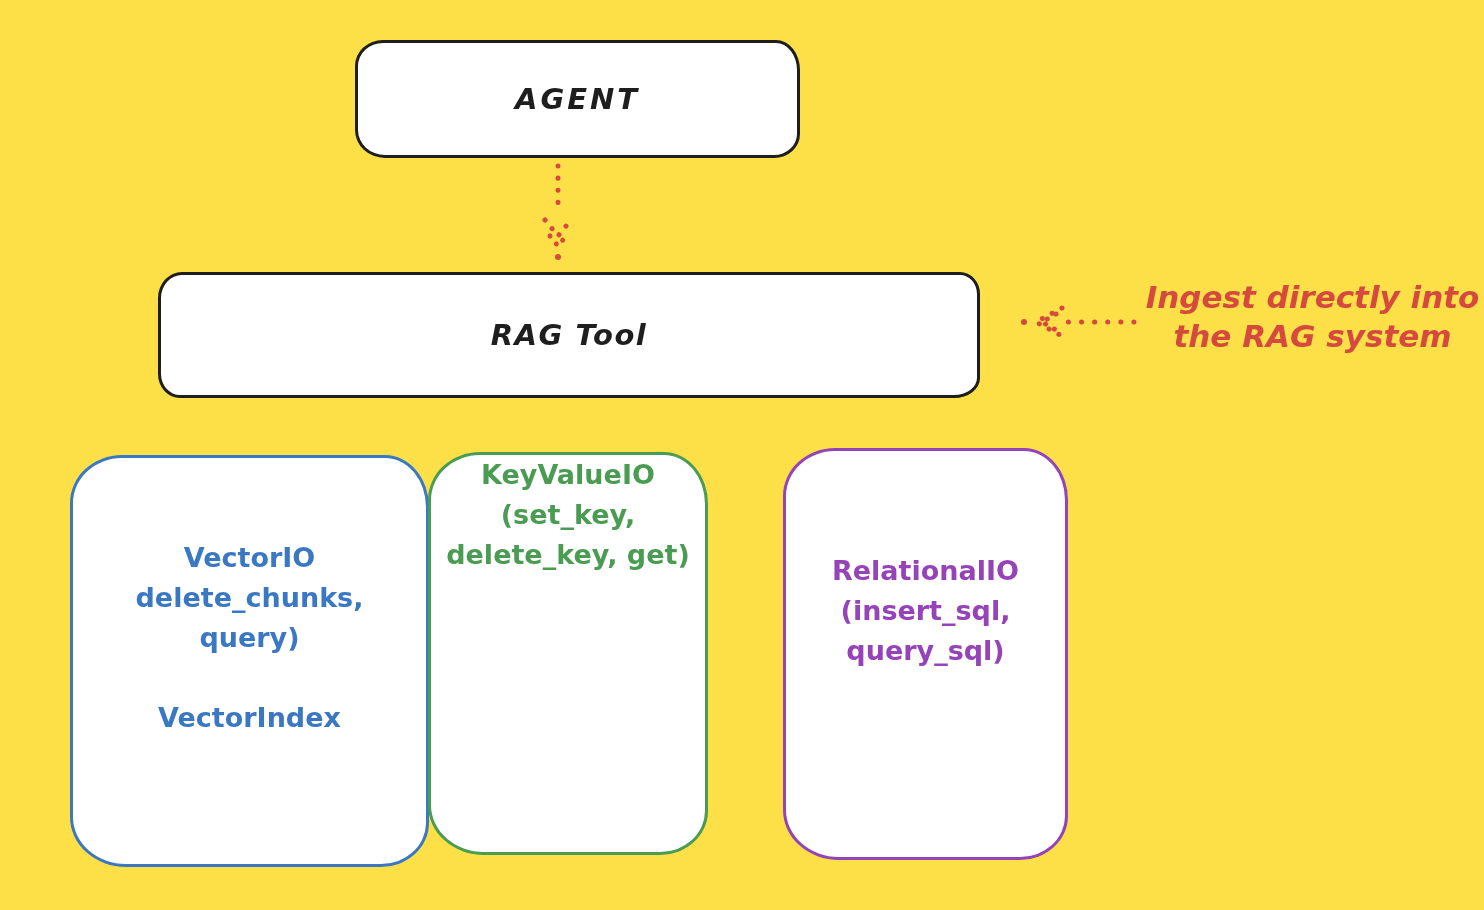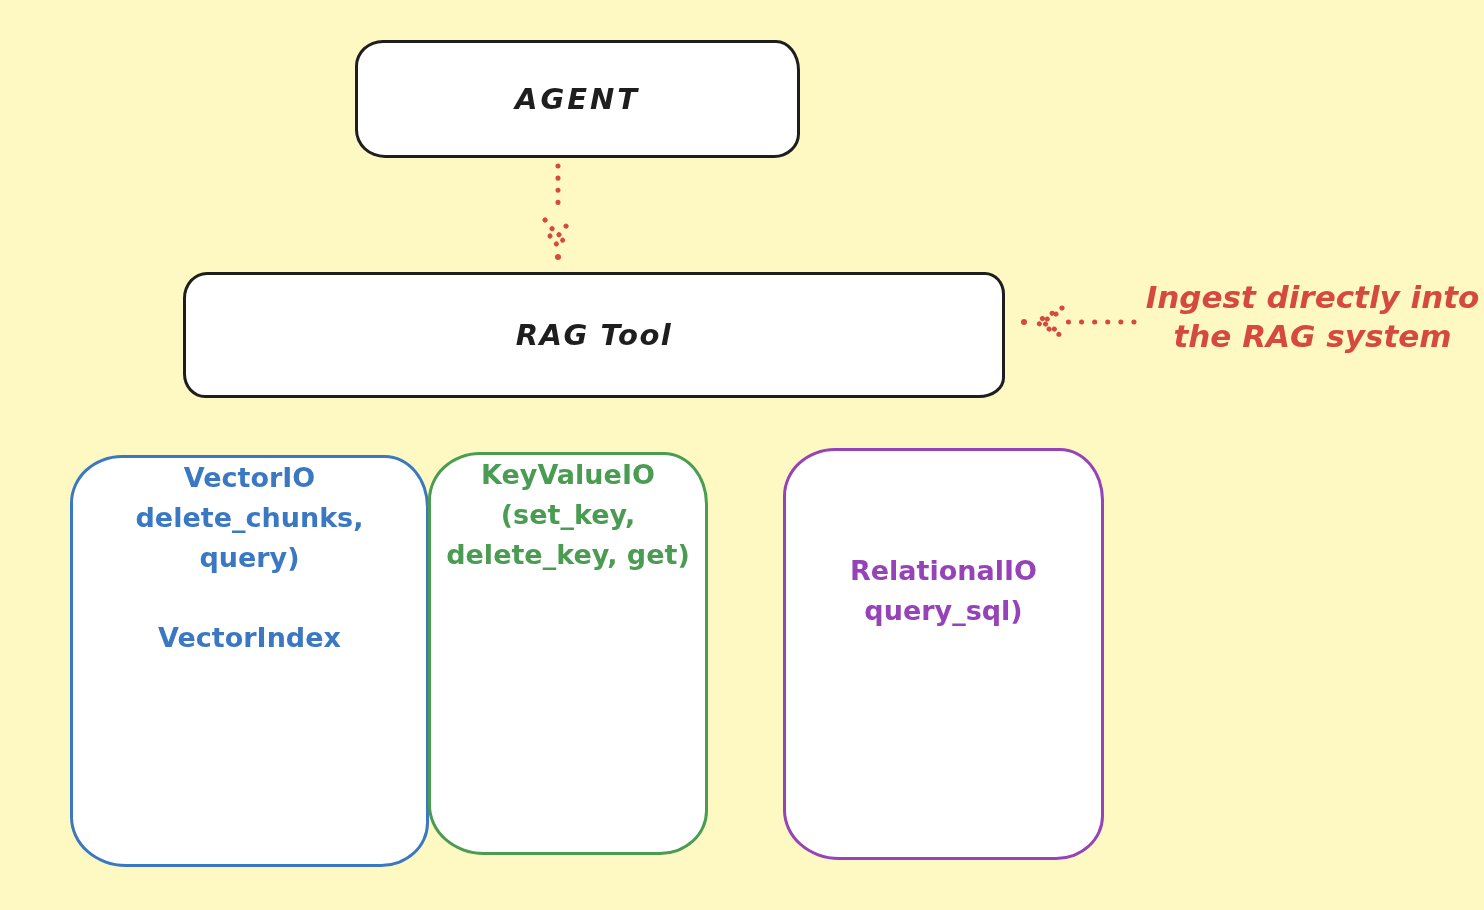--- a/index.html
+++ b/index.html
@@ -3,41 +3,40 @@
 <meta charset="utf-8">
 <style>
   * { margin: 0; padding: 0; box-sizing: border-box; }
   html, body { background: #ffffff; }
   body { font-family: "DejaVu Sans", sans-serif; }
 
   .canvas {
     position: relative;
     width: 1484px;
     height: 910px;
-    background: #fef9c3;
+    background: #fde047;
     overflow: hidden;
   }
 
   
   .node {
     position: absolute;
     border: 3.5px solid #1e1e1e;
     background: #ffffff;
     display: flex;
     align-items: center;
     justify-content: center;
   }
   .node-agent {
     left: 355px; top: 40px; width: 445px; height: 118px;
     border-radius: 28px 24px 26px 30px / 26px 30px 24px 28px;
   }
   .node-rag {
     left: 158px; top: 272px; width: 822px; height: 126px;
     border-radius: 24px 20px 26px 22px / 26px 22px 20px 24px;
-    margin-left: 25px;
   }
   .node-label {
     color: #1e1e1e;
     font-size: 29px;
     font-weight: 700;
     font-style: italic;
     letter-spacing: 3px;
   }
   .node-rag .node-label { letter-spacing: 1.5px; font-weight: 600; }
 
@@ -66,23 +65,23 @@
     border-style: solid;
     border-radius: 52px 44px 48px 56px / 48px 52px 44px 50px;
     display: flex;
     flex-direction: column;
     align-items: center;
     text-align: center;
     font-size: 27px;
     font-weight: 600;
     line-height: 40px;
   }
-  .card-vector     { left: 70px;  top: 455px; width: 359px; height: 412px; border-color: #3b78c3; color: #3b78c3; }
+  .card-vector     { left: 70px;  top: 455px; width: 359px; height: 412px; border-color: #3b78c3; color: #3b78c3; padding-top: 80px; }
   .card-keyvalue   { left: 428px; top: 452px; width: 280px; height: 403px; border-color: #4a9c52; color: #4a9c52; }
-  .card-relational { left: 783px; top: 448px; width: 321px; height: 412px; border-color: #9642b8; color: #9642b8; padding-top: 100px; }
+  .card-relational { left: 783px; top: 448px; width: 285px; height: 412px; border-color: #9642b8; color: #9642b8; padding-top: 100px; }
 
   .card .line-gap { height: 40px; }
   .card span { display: block; white-space: nowrap; }
 </style>
 </head>
 <body>
 
 <div class="canvas">
 
   <div class="node node-agent">
@@ -126,17 +125,18 @@
 
   <div class="card card-keyvalue">
     <span>KeyValueIO</span>
     <span>(set_key,</span>
     <span>delete_key, get)</span>
     <div class="line-gap"></div>
   </div>
 
   <div class="card card-relational">
     <span>RelationalIO</span>
+    <span>(insert_sql,</span>
     <span>query_sql)</span>
     <div class="line-gap"></div>
   </div>
 
 </div>
 
 </body></html>

